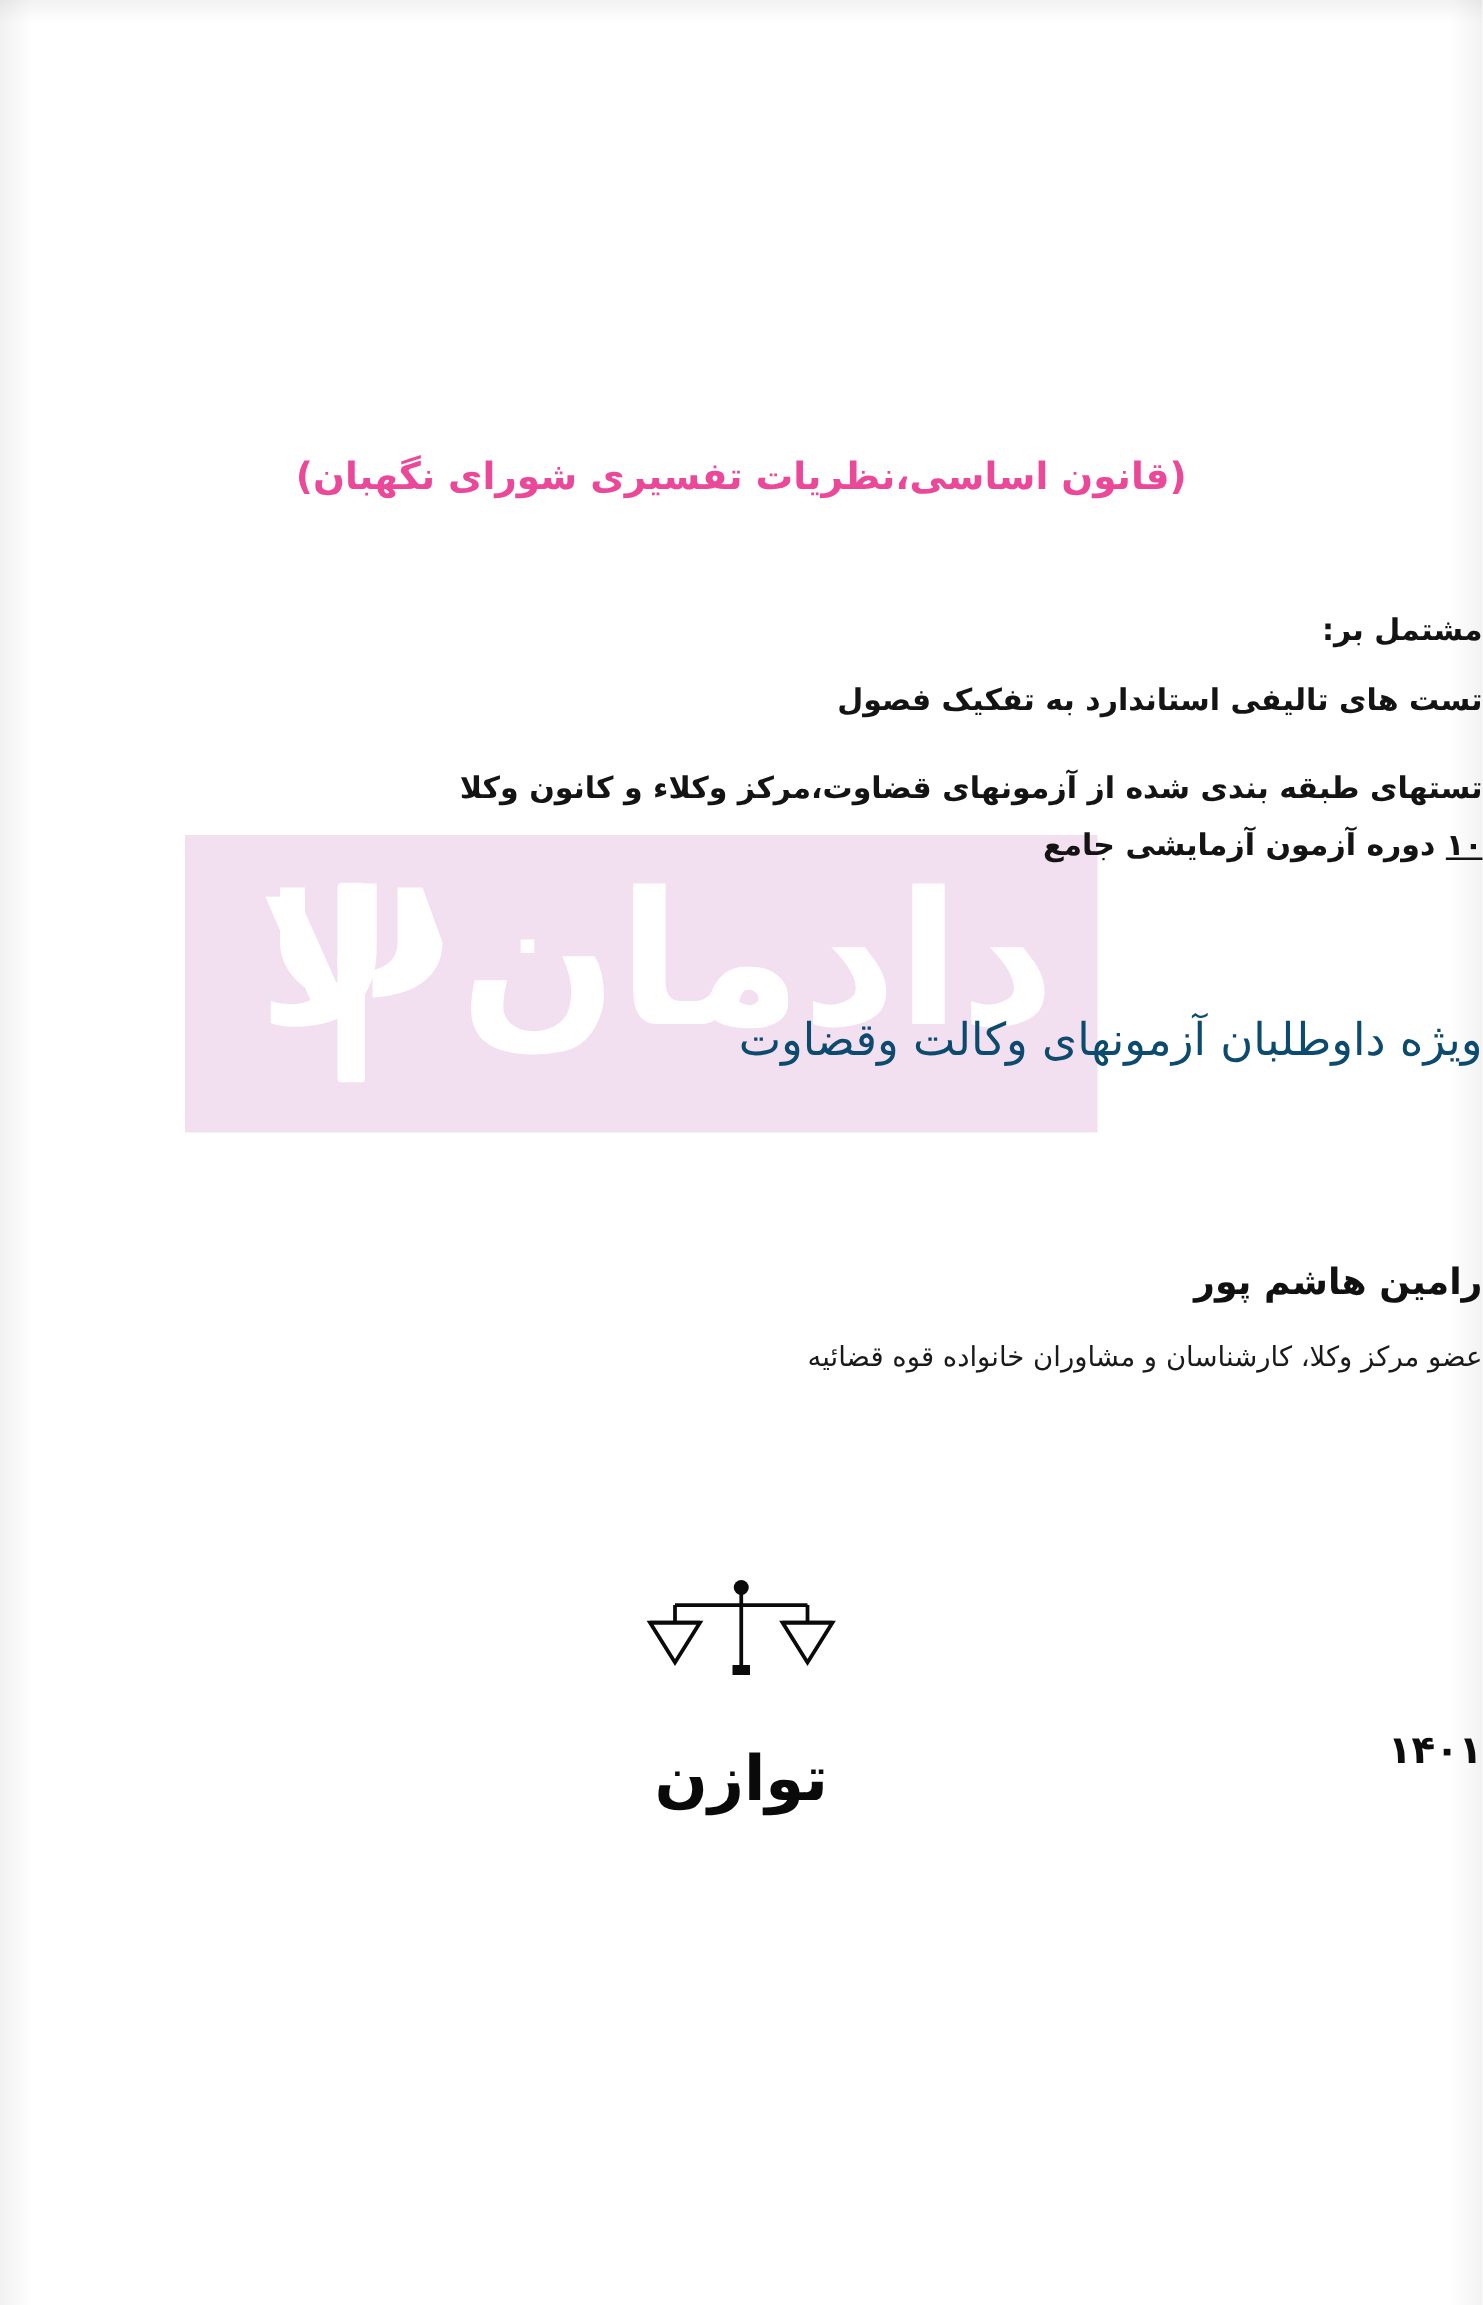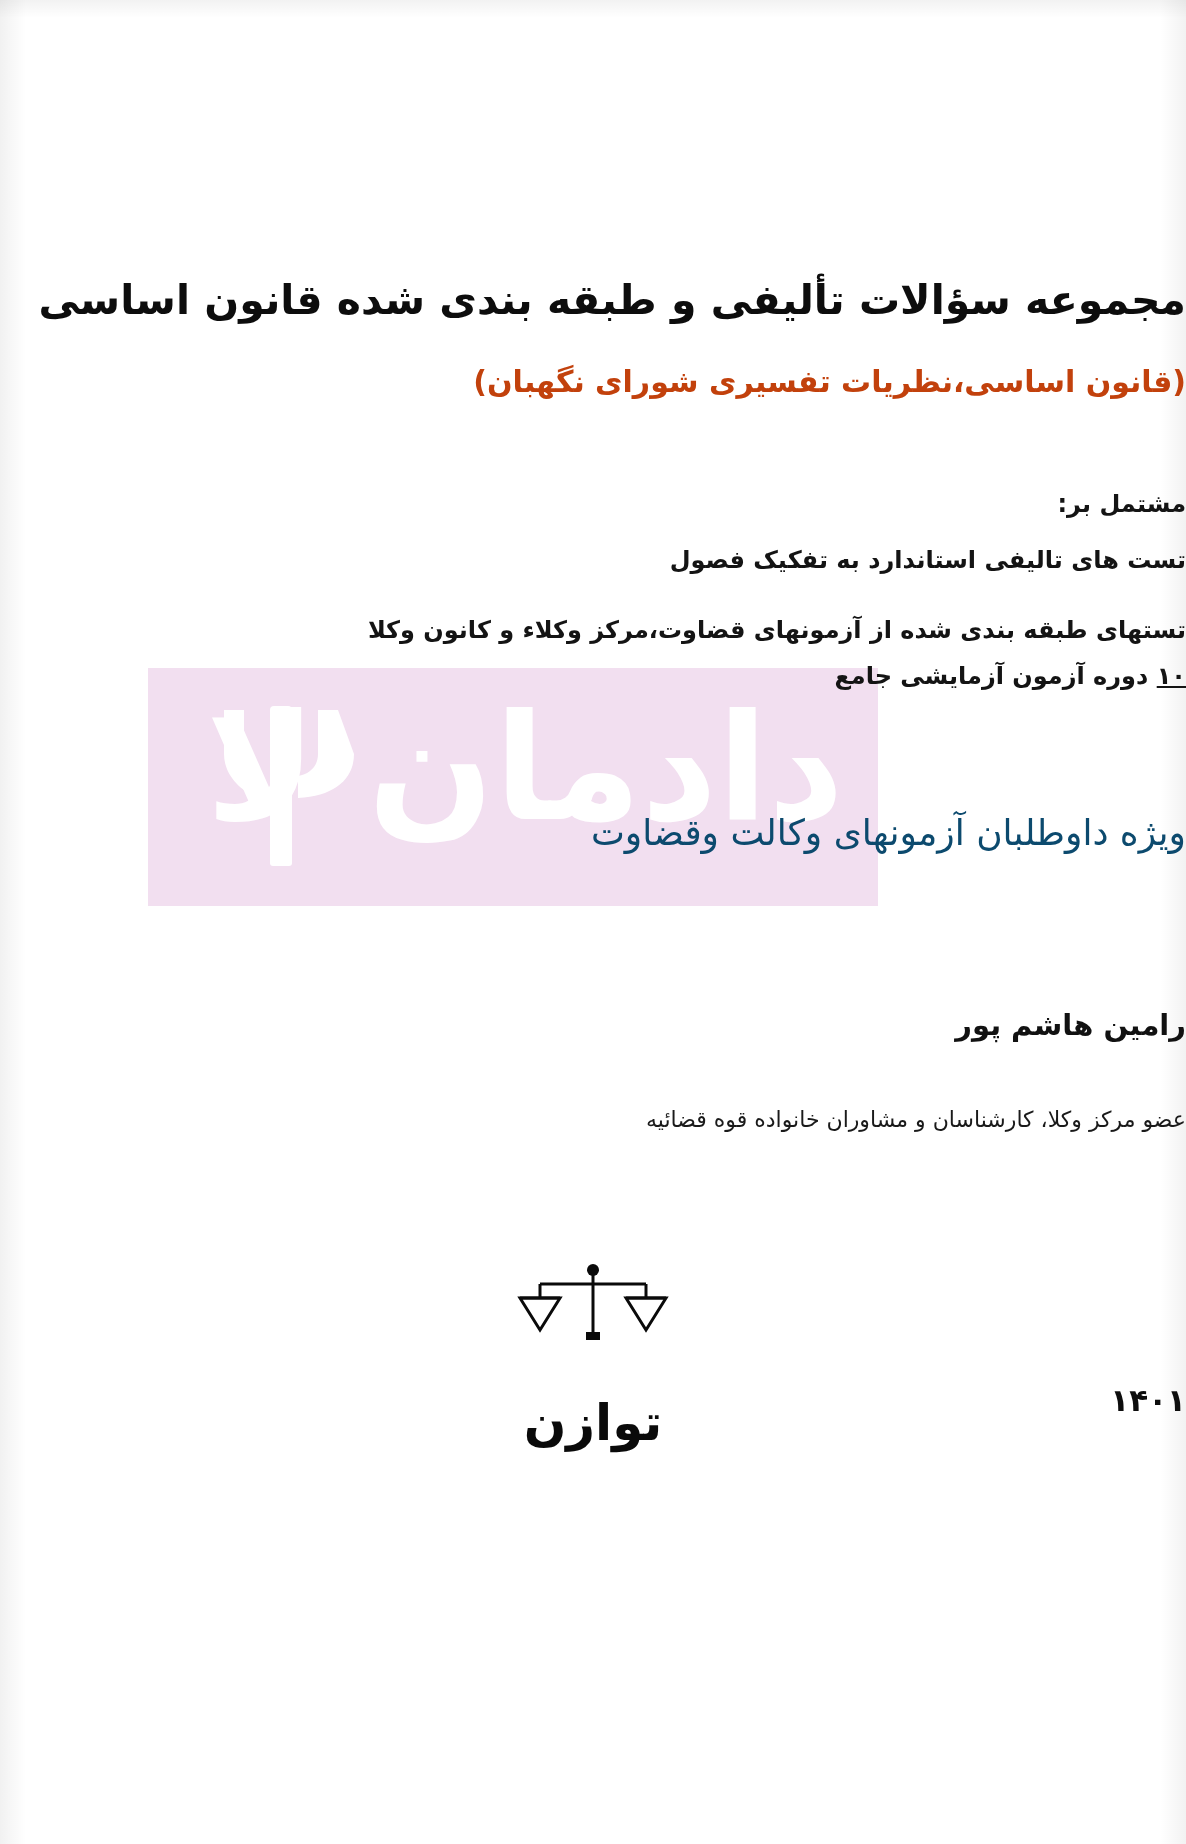--- a/index.html
+++ b/index.html
@@ -89,22 +89,23 @@
     color: #0d0d0d;
     z-index: 3;
   }
   .title-sub {
     position: absolute;
     top: 364px;
     left: 0;
     width: 100%;
     font-size: 30px;
     font-weight: bold;
-    color: #c2410c;
-    z-index: 3;
+    color: #ec4899;
+    z-index: 3;
+    text-align: center;
   }
 
   .includes-head {
     position: absolute;
     top: 490px;
     left: 0;
     width: 100%;
     font-size: 24px;
     font-weight: bold;
     color: #141414;
@@ -172,21 +173,20 @@
     z-index: 3;
   }
   .author-credentials {
     position: absolute;
     top: 1074px;
     left: 0; width: 100%;
     font-size: 22px;
     font-weight: normal;
     color: #1a1a1a;
     z-index: 3;
-    margin-top: 33px;
   }
 
   
   .publisher {
     position: absolute;
     top: 1258px;
     left: 0;
     width: 100%;
     z-index: 3;
     display: flex;
@@ -234,21 +234,20 @@
           <rect x="64" y="58" width="22" height="102" rx="3"></rect>
           <path d="M18 4 h20 v44 c0 12 8 20 20 22 v22 C40 90 18 72 18 48 Z"></path>
           <path d="M132 4 h-20 v44 c0 12 -8 20 -20 22 v22 c38 -2 56 -20 56 -44 Z"></path>
           <rect x="64" y="0" width="22" height="70" rx="4"></rect>
         </g>
       </svg>
     </div>
     <div class="wm-text">دادمان لا</div>
   </div>
 
-  <div class="title-main">مجموعه سؤالات تألیفی و طبقه بندی شده قانون اساسی</div>
   <div class="title-sub">(قانون اساسی،نظریات تفسیری شورای نگهبان)</div>
 
   <div class="includes-head">مشتمل بر:</div>
   <div class="include-1">تست های تالیفی استاندارد به تفکیک فصول</div>
   <div class="include-2">تستهای طبقه بندی شده از آزمونهای قضاوت،مرکز وکلاء و کانون وکلا</div>
   <div class="include-3">
     <span class="num">۱۰</span>
     <span>دوره آزمون آزمایشی جامع</span>
   </div>
 

